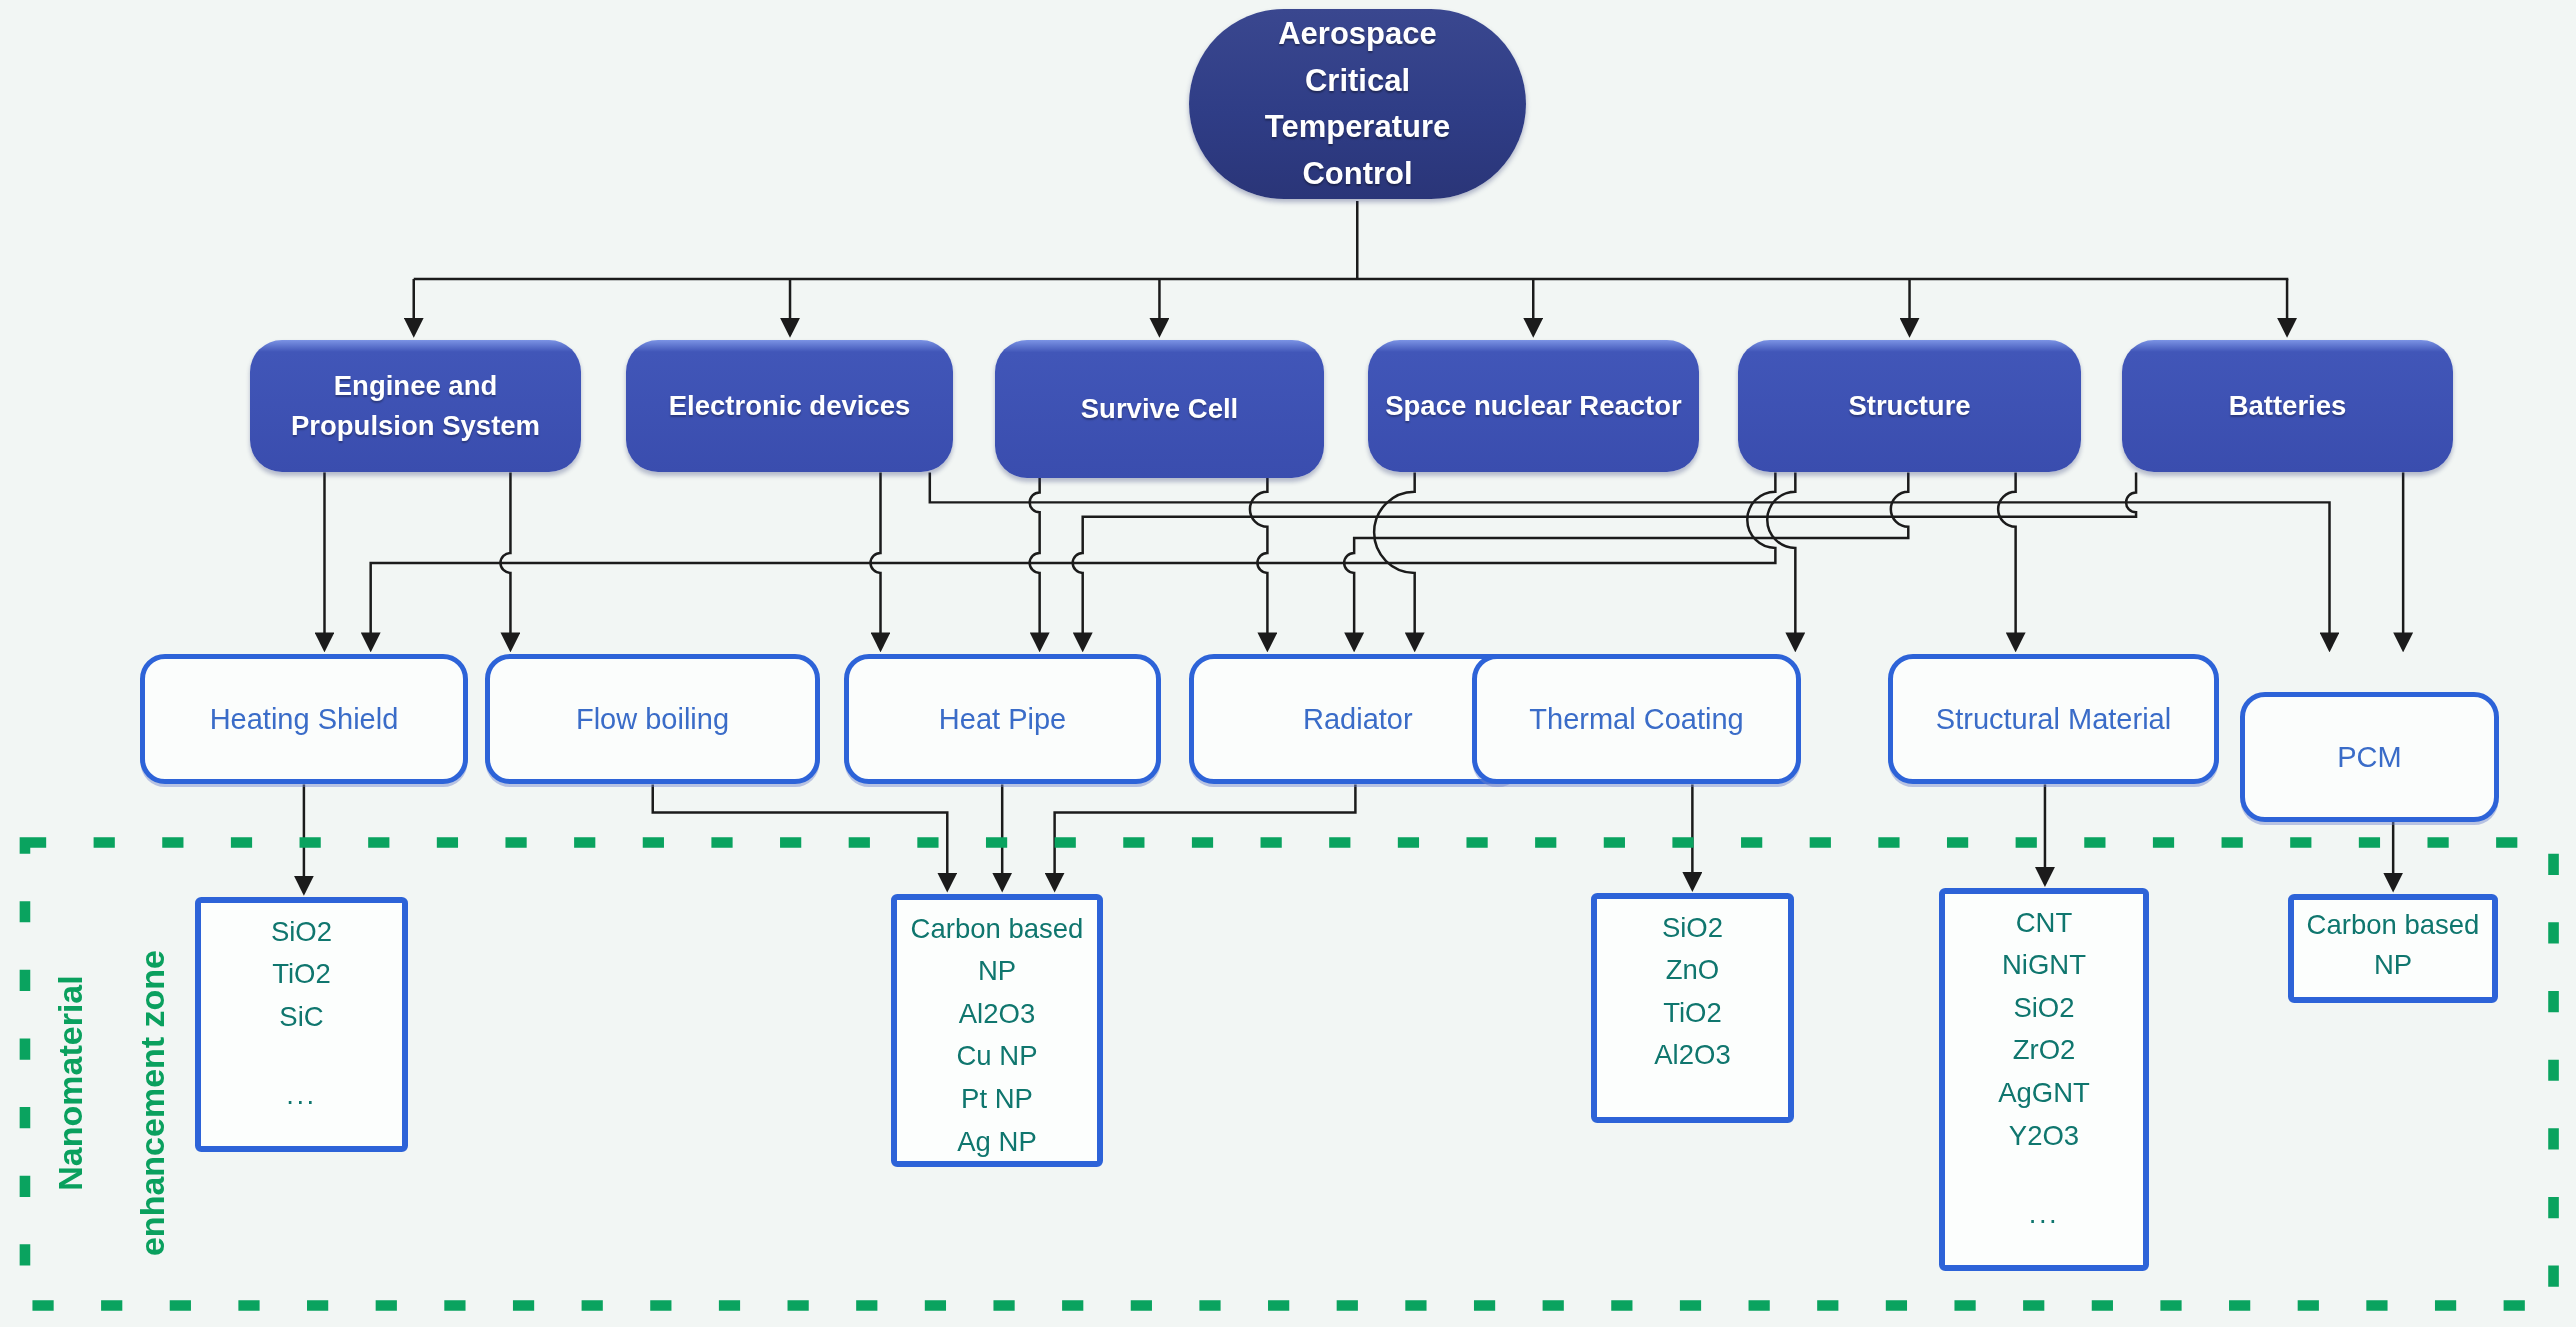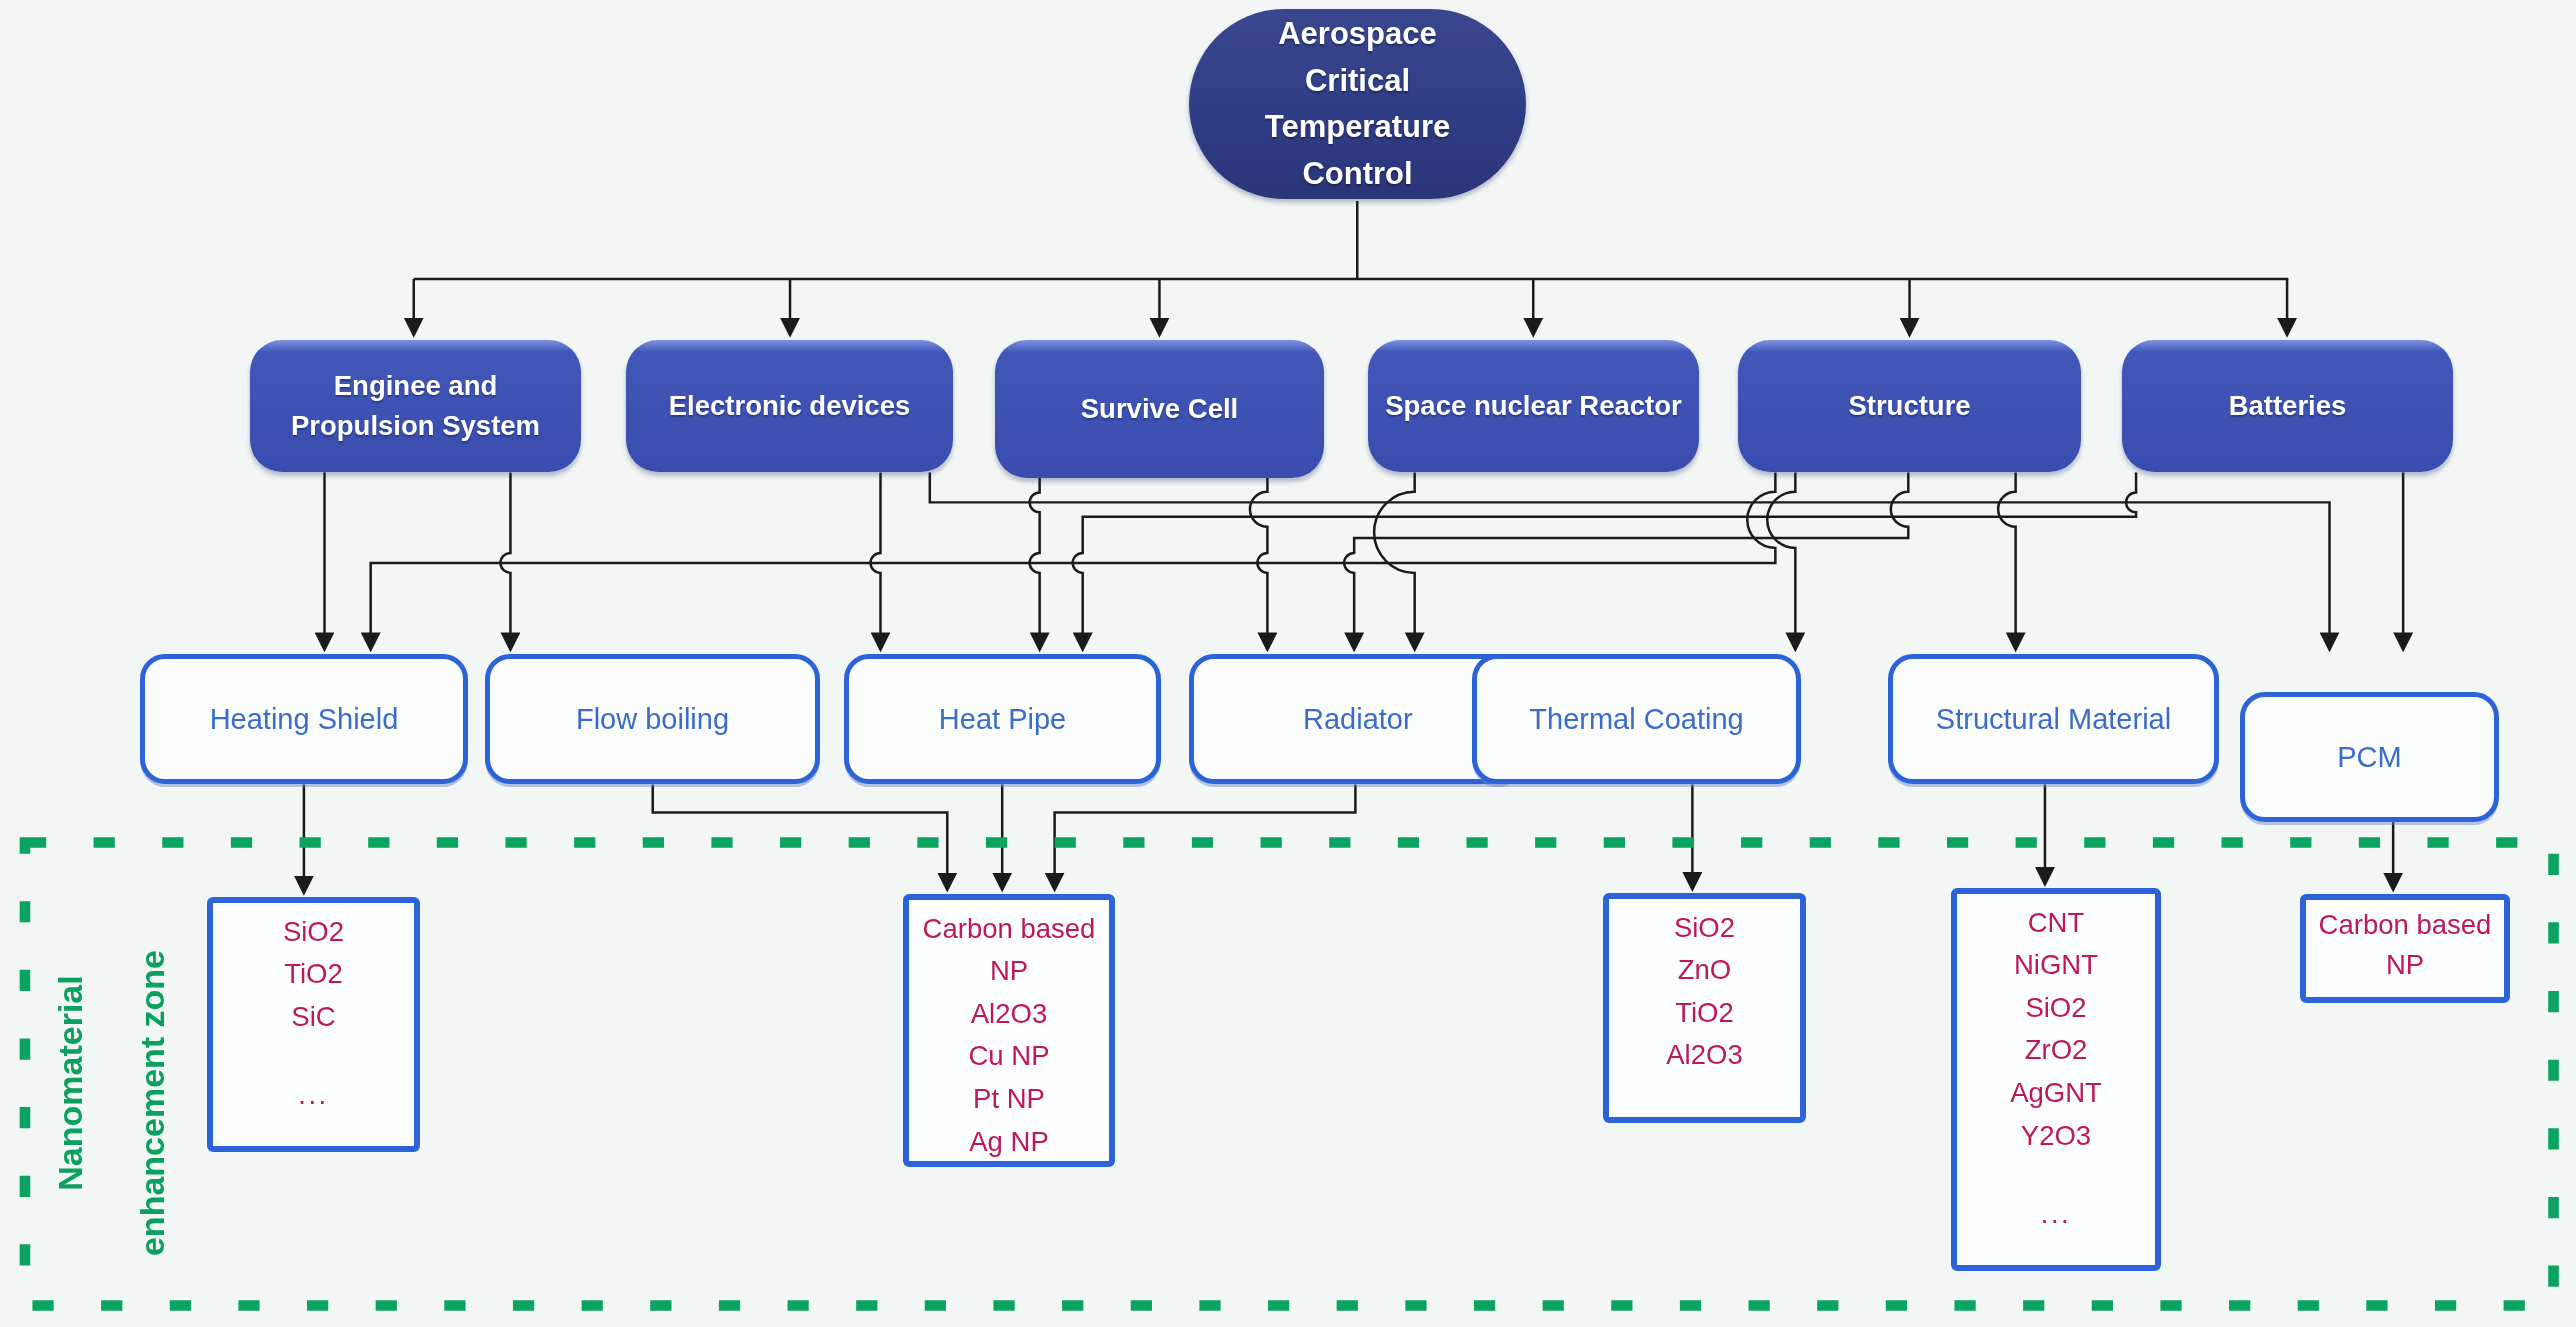--- a/index.html
+++ b/index.html
@@ -33,23 +33,23 @@
   .l3-node {
     background:#fbfdfc;
     border:5.6px solid #2d63d8; border-radius:25px;
     color:#3a6cc8; font-size:29px; padding:0 9.4px;
     box-shadow:0 3.7px 0 -0.6px rgba(110,130,205,.45);
   }
   .mat-box {
     position:absolute; z-index:2; box-sizing:border-box;
     background:#fcfefd;
     border:6.2px solid #2d63d8; border-radius:6.2px;
-    color:#be185d; font-size:27.5px; line-height:1.55;
+    color:#0f766e; font-size:27.5px; line-height:1.55;
     display:flex; flex-direction:column; align-items:flex-start;
-    padding:7.5px 8.7px 0 8.7px; text-align:center;margin-left:12px;
+    padding:7.5px 8.7px 0 8.7px; text-align:center;
   }
   .mat-box.tight { line-height:1.45; padding-top:5px; }
   .mat-item { width:100%; }
   .mat-item.dots { margin-top:36px; letter-spacing:2.5px; }
   .zone-label {
     position:absolute; z-index:2;
     color:#0aa05e; font-weight:bold; font-size:34px; white-space:nowrap;
     transform:translate(-50%,-50%) rotate(-90deg);
   }
 </style>

